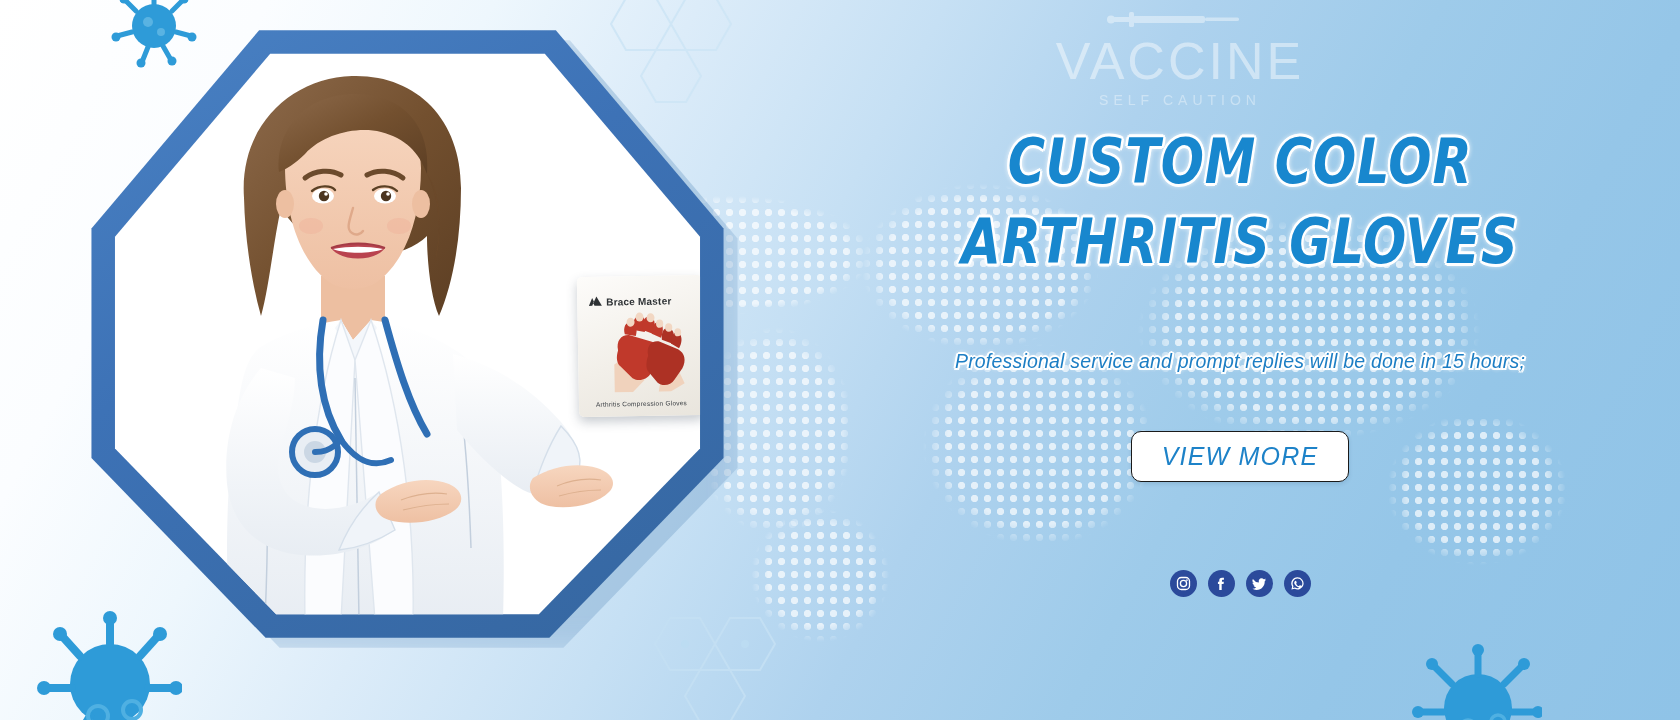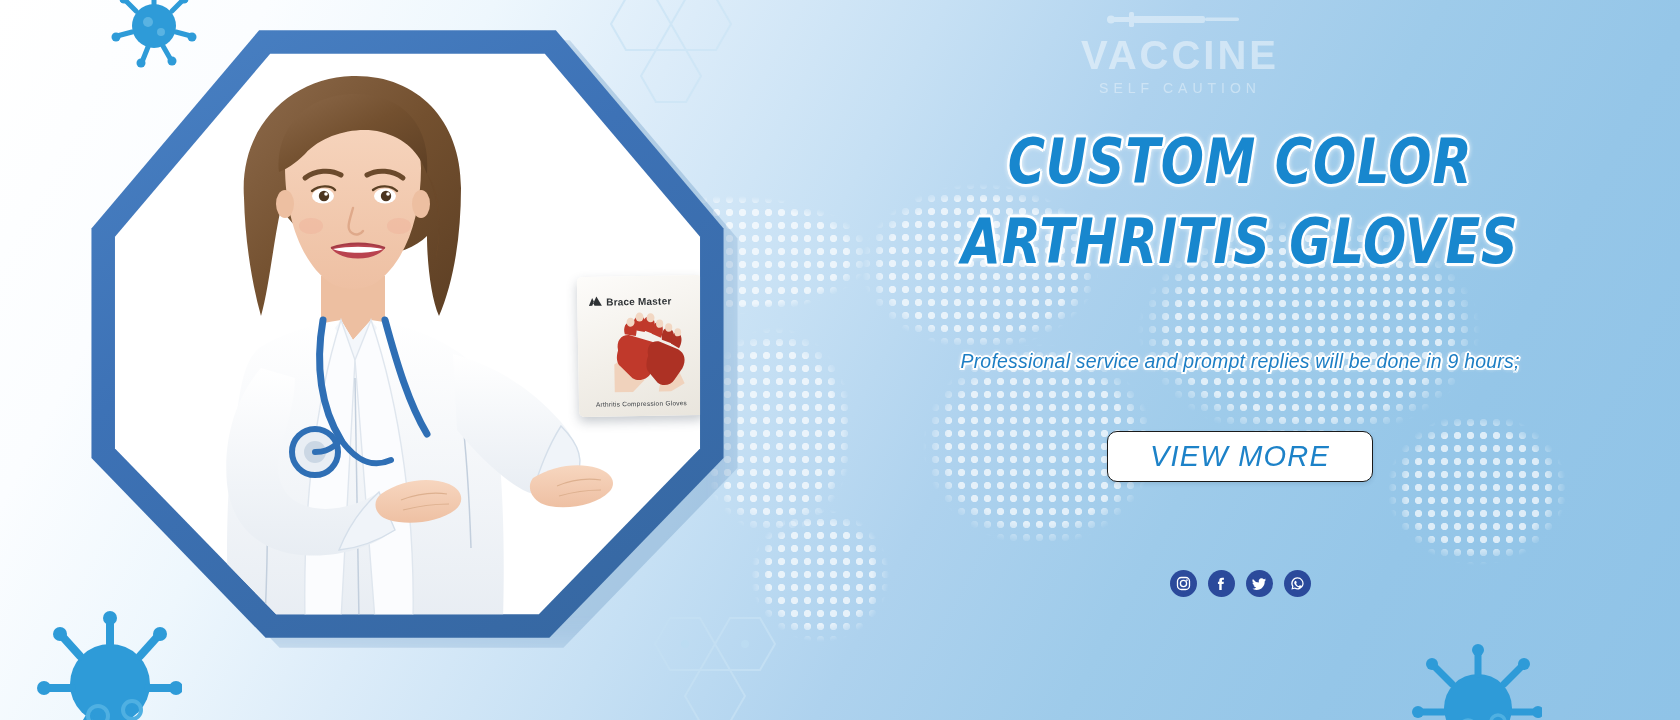--- a/index.html
+++ b/index.html
@@ -70,21 +70,21 @@
   
   .virus{ position:absolute; pointer-events:none; }
 
   
   .watermark{
     position:absolute; left:1020px; top:8px; width:320px; height:96px;
     text-align:center; color:#ffffff; pointer-events:none;
   }
   .watermark .wm-syringe{ opacity:.55; margin-bottom:1px; }
   .watermark .wm-title{
-    font-size:40px; font-weight:bold; letter-spacing:3px;
+    font-size:52px; font-weight:normal; letter-spacing:3px;
     line-height:1; opacity:.45;
   }
   .watermark .wm-sub{
     font-size:14px; letter-spacing:5px; margin-top:5px; opacity:.38;
   }
 
   
   .photo-wrap{
     position:absolute; left:85px; top:8px; width:680px; height:660px;
   }
@@ -170,26 +170,26 @@
       2px 0 0 #ffffff, -2px 0 0 #ffffff,
       0 2px 0 #ffffff, 0 -2px 0 #ffffff;
     white-space:nowrap;
   }
 
   .cta-row{
     position:absolute; top:431px; left:0; width:880px;
     display:flex; justify-content:center;
   }
   .cta-button{
-    width:266px; height:51px;
+    width:218px; height:51px;
     background:#ffffff;
     border:1.6px solid #1a1a1a;
     border-radius:10px;
     color:#1d82c8;
-    font-size:29px;
+    font-size:25px;
     letter-spacing:1.2px;
     display:flex; align-items:center; justify-content:center;
     cursor:pointer;
     box-shadow:0 2px 4px rgba(20,50,80,.12);
   }
 
   .social-row{
     position:absolute; top:570px; left:0; width:880px;
     display:flex; justify-content:center; gap:11px;
   }
@@ -493,21 +493,21 @@
     </div>
   </div>
 
   <div class="content">
 
     <div class="headline">
       <span class="hl-line">CUSTOM COLOR</span>
       <span class="hl-line">ARTHRITIS GLOVES</span>
     </div>
 
-    <div class="subtitle">Professional service and prompt replies will be done in 9 hours;</div>
+    <div class="subtitle">Professional service and prompt replies will be done in 15 hours;</div>
 
     <div class="cta-row">
       <div class="cta-button">VIEW MORE</div>
     </div>
 
     <div class="social-row">
       <div class="social-icon">
         <svg width="15" height="15" viewBox="0 0 16 16" fill="none" stroke="#ffffff" stroke-width="1.4">
           <rect x="1.6" y="1.6" width="12.8" height="12.8" rx="4"></rect>
           <circle cx="8" cy="8" r="3.3"></circle>

